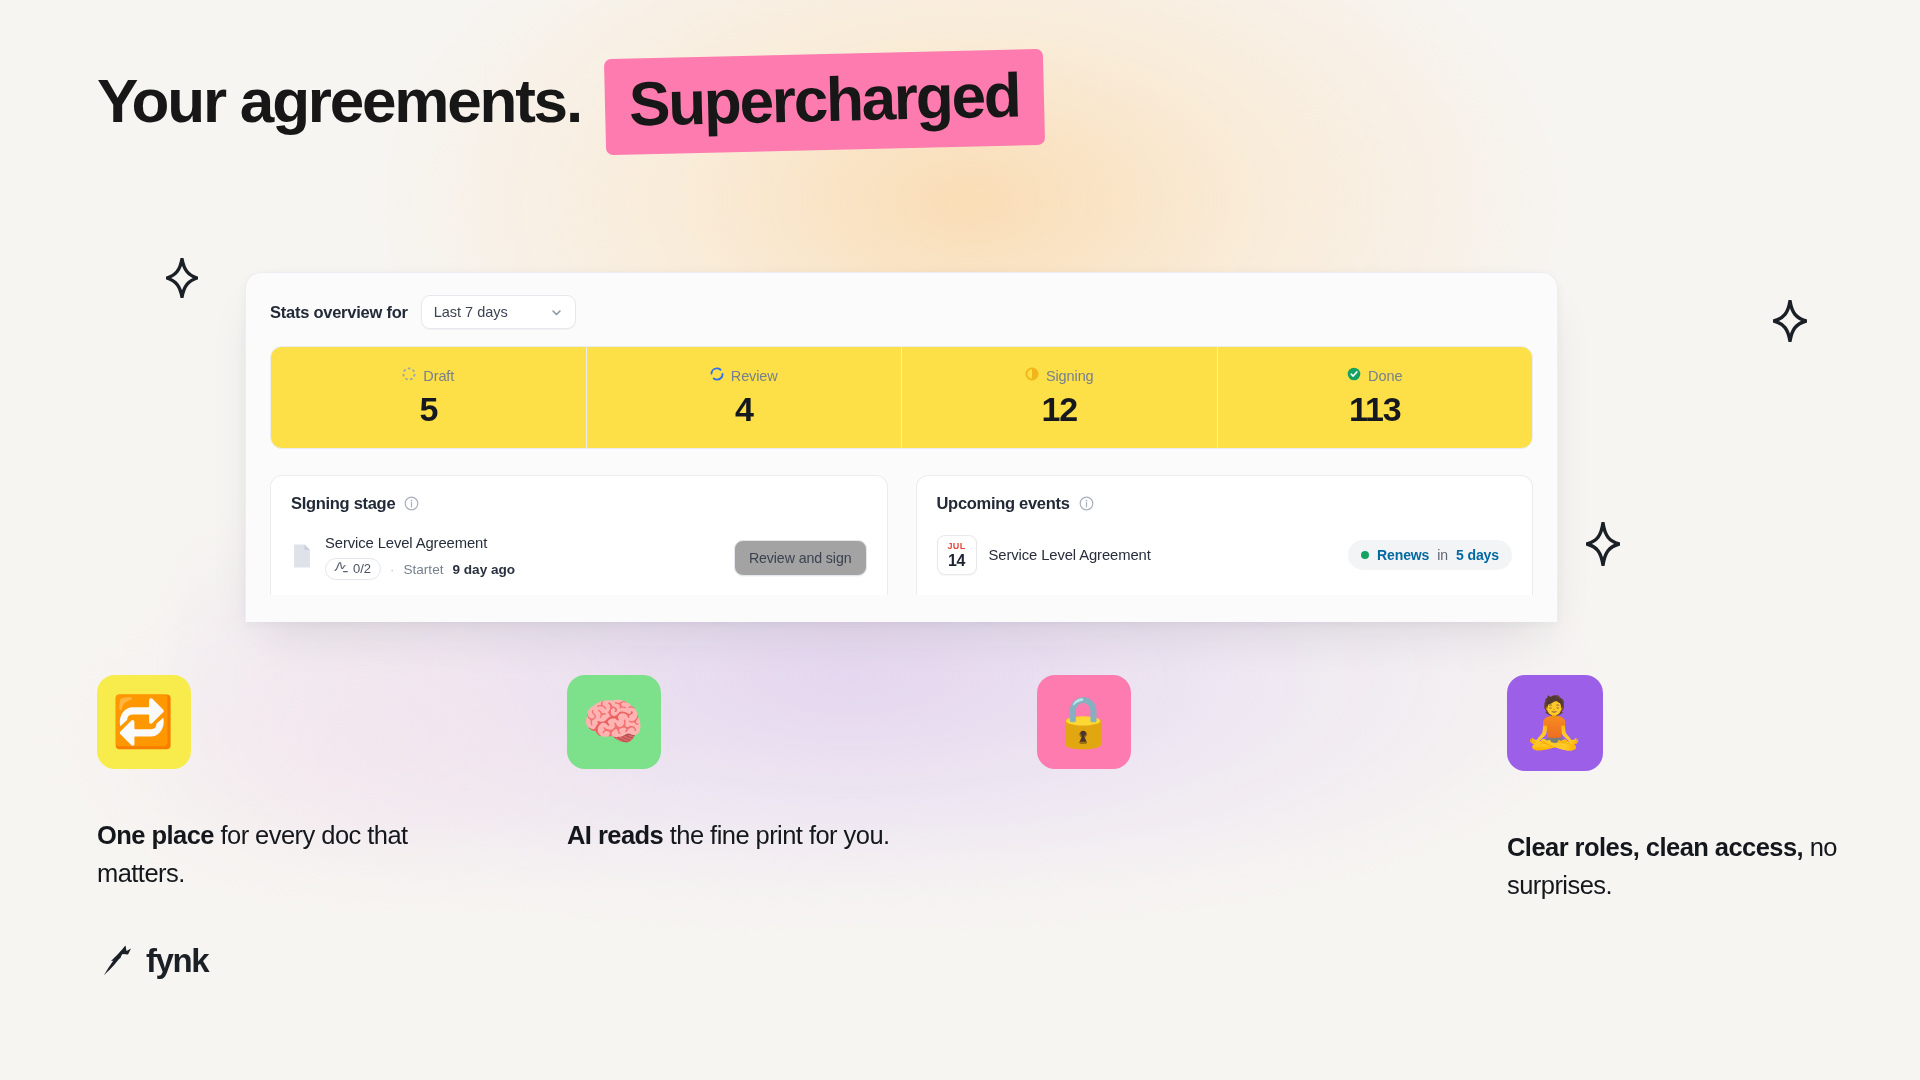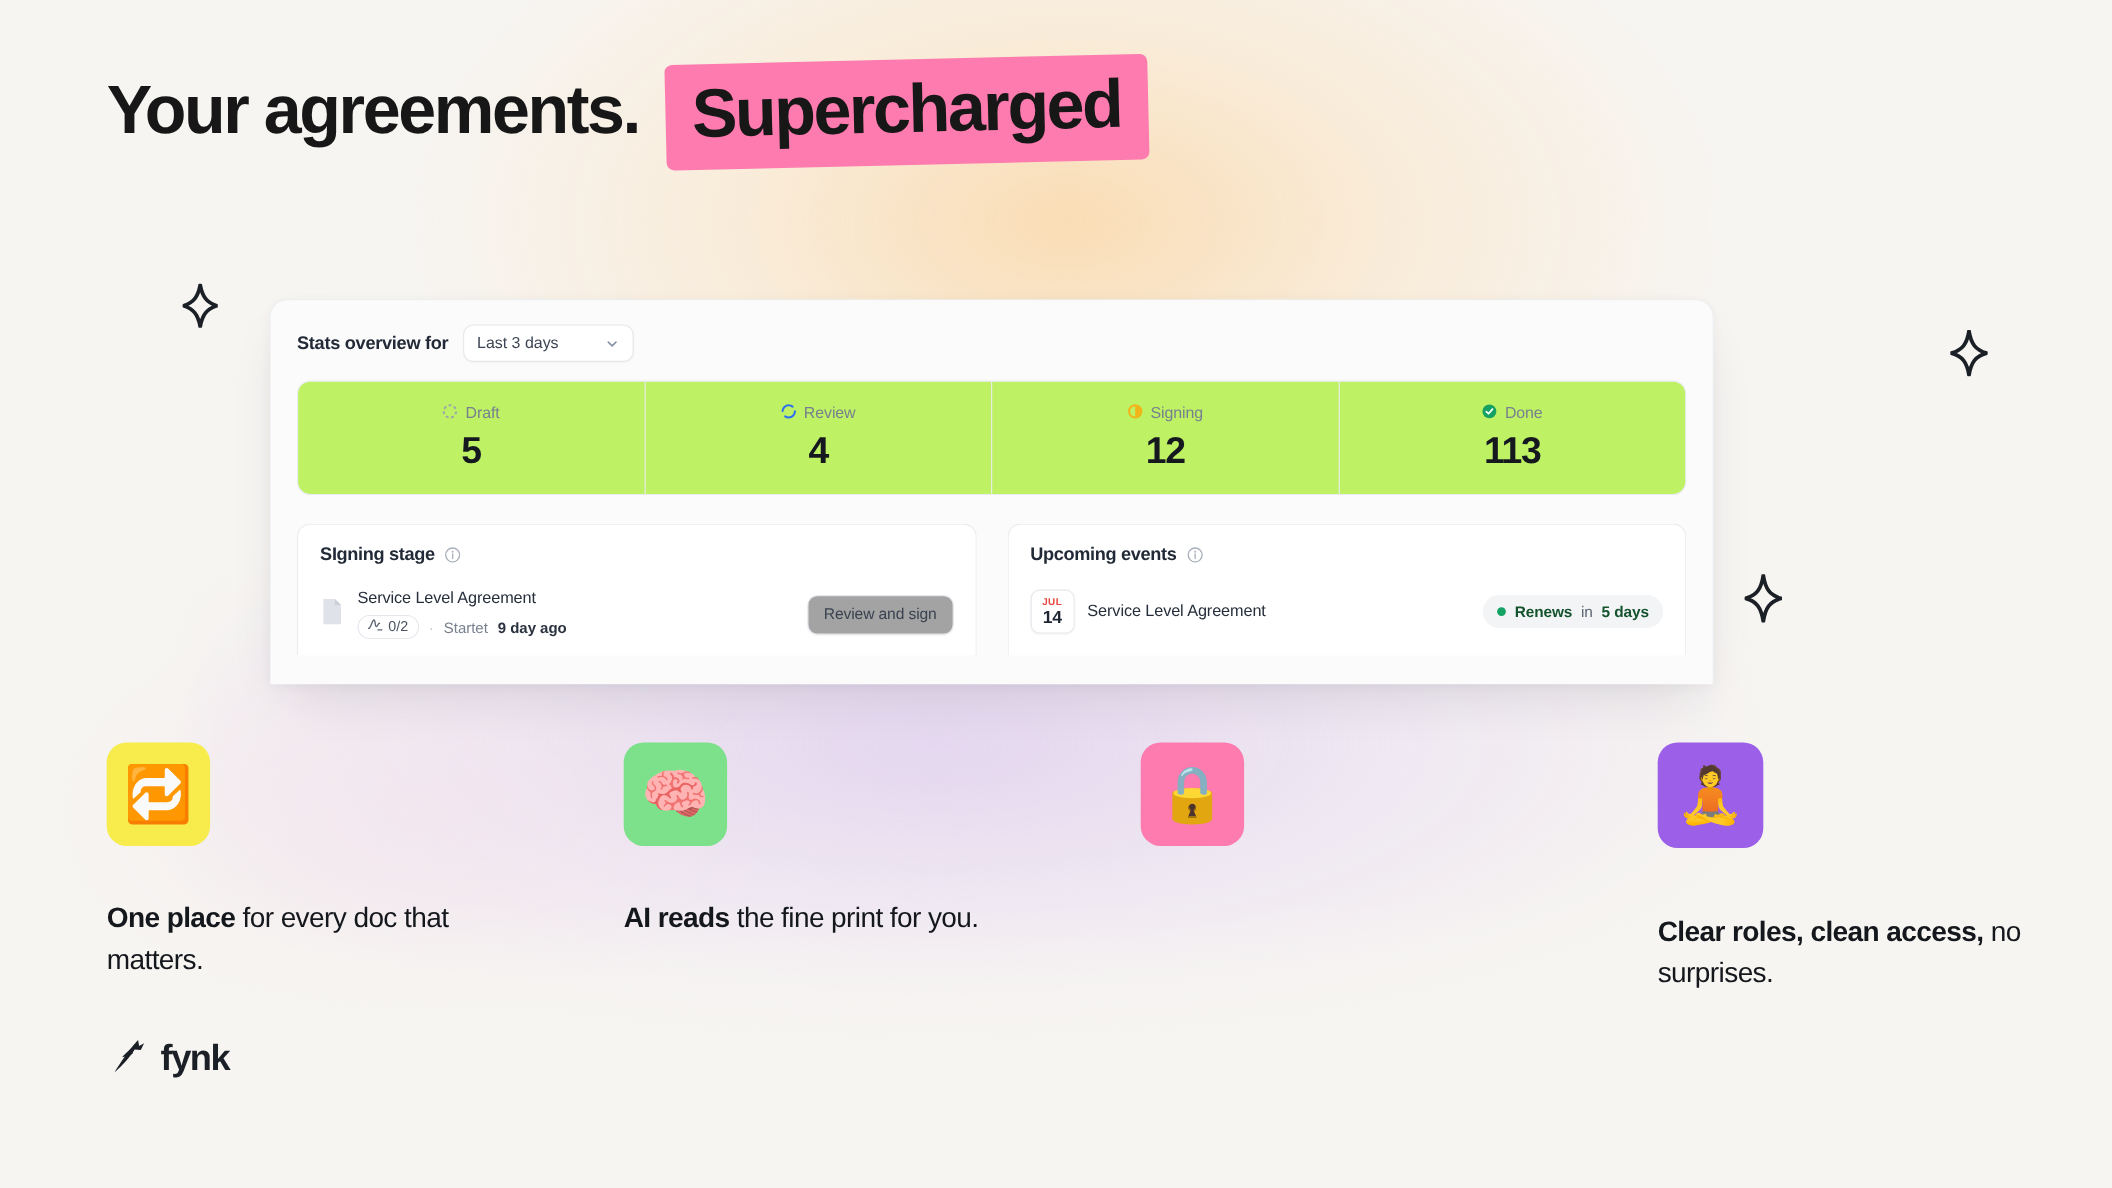--- a/index.html
+++ b/index.html
@@ -142,21 +142,21 @@
   .range-select .chev {
     color: #8b94a3;
     display: flex;
     align-items: center;
   }
 
   
   .stats-strip {
     display: flex;
     margin: 0 24px;
-    background: #bef264;
+    background: #fde047;
     border: 1px solid #eaecf0;
     border-radius: 12px;
     overflow: hidden;
   }
   .stat-cell {
     flex: 1;
     padding: 20px 0 22px 0;
     text-align: center;
     border-right: 1px solid #eaecf0;
   }
@@ -296,21 +296,21 @@
     padding: 7px 13px;
     font-size: 14px;
     color: #5c6471;
     letter-spacing: -0.1px;
   }
   .badge-renews .gdot {
     width: 8px; height: 8px;
     border-radius: 50%;
     background: #14a364;
   }
-  .badge-renews b { color: #14532d; font-weight: 700; }
+  .badge-renews b { color: #0369a1; font-weight: 700; }
 
   
   .features {
     position: absolute;
     left: 97px;
     top: 675px;
     width: 1740px;
     display: flex;
     z-index: 5;
   }
@@ -393,21 +393,21 @@
   <svg width="34" height="44" viewBox="0 0 34 44">
       <path d="M17 1 C19 14 23 19 33 22 C23 25 19 30 17 43 C15 30 11 25 1 22 C11 19 15 14 17 1 Z" fill="none" stroke="#1b1f26" stroke-width="3.4" stroke-linejoin="round"></path>
     </svg>
 </div>
 
 <div class="dashboard">
 
   <div class="stats-header">
     <div class="stats-header-title">Stats overview for</div>
     <div class="range-select">
-      <span>Last 3 days</span>
+      <span>Last 7 days</span>
       <span class="chev">
         <svg width="13" height="13" viewBox="0 0 13 13">
             <path d="M3 5 L6.5 8.5 L10 5" fill="none" stroke="currentColor" stroke-width="1.5" stroke-linecap="round" stroke-linejoin="round"></path>
           </svg>
       </span>
     </div>
   </div>
 
   <div class="stats-strip">
 

